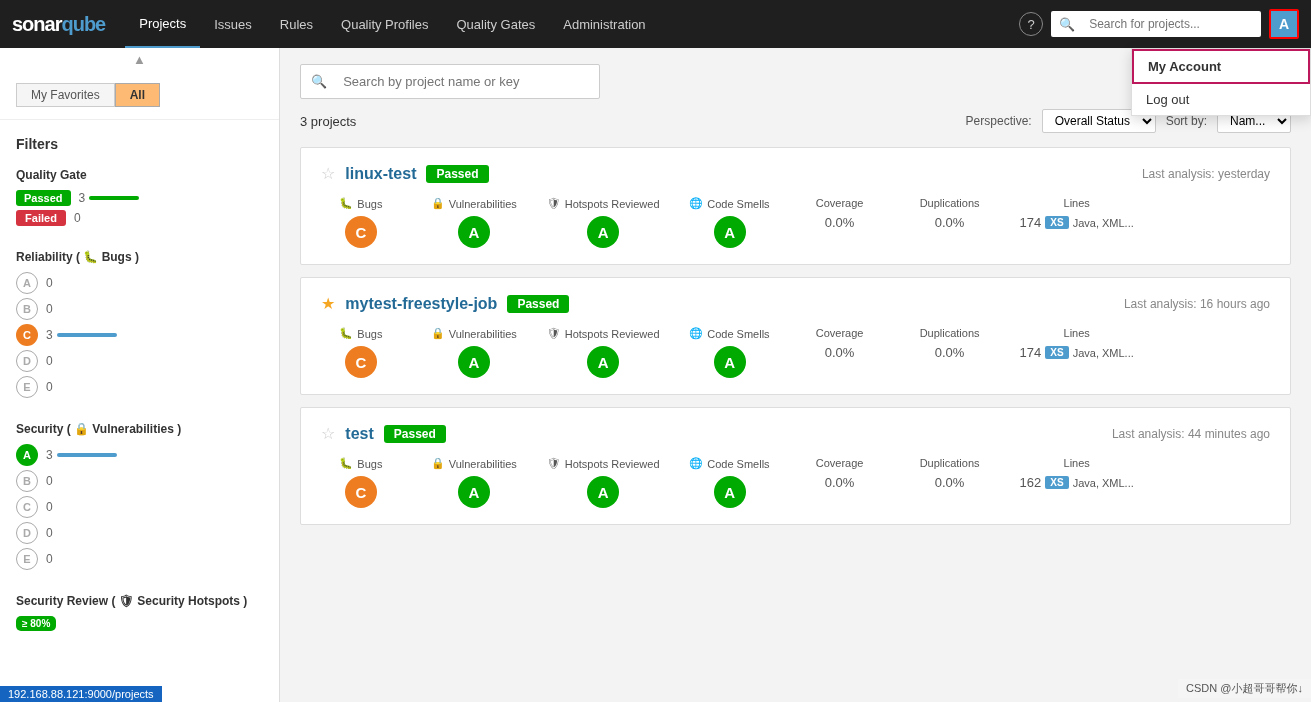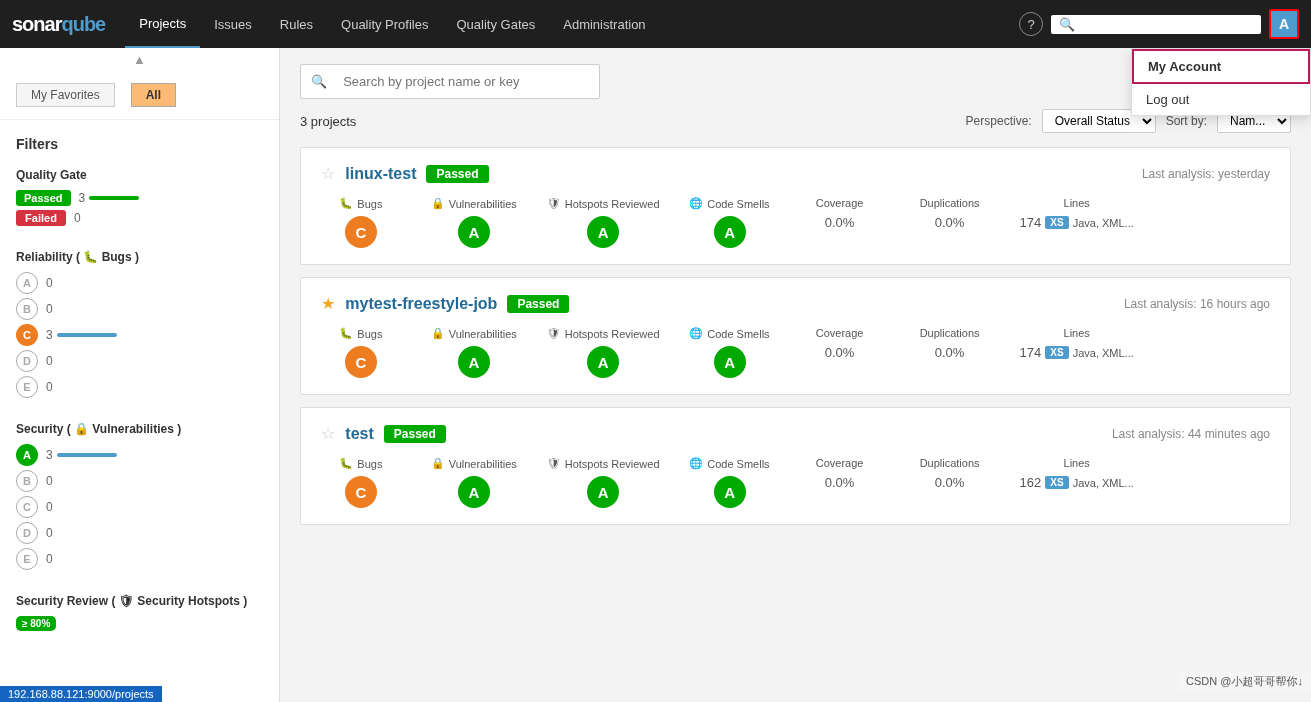--- a/index.html
+++ b/index.html
@@ -110,21 +110,21 @@
     }
     .sidebar-scroll-up {
       text-align: center;
       padding: 4px;
       color: #999;
       cursor: pointer;
     }
     .sidebar-favs {
       display: flex;
       align-items: flex-start;
-      gap: 16px;
+      gap: 0;
       padding: 12px 16px;
       border-bottom: 1px solid #eee;
     }
     .fav-btn {
       padding: 4px 14px;
       border: 1px solid #ccc;
       background: #f5f5f5;
       cursor: pointer;
       font-size: 12px;
       color: #555;
@@ -256,20 +256,21 @@
     <a href="#">Issues</a>
     <a href="#">Rules</a>
     <a href="#">Quality Profiles</a>
     <a href="#">Quality Gates</a>
     <a href="#">Administration</a>
   </div>
   <div class="topnav-right">
     <div class="topnav-help">?</div>
     <div style="position:relative; display:flex; align-items:center; background:#fff; border-radius:2px; padding: 2px 8px; width:210px;">
       <span style="color:#999; margin-right:4px;">🔍</span>
+      <input class="topnav-search" type="text" style="border: none; outline: none; width: 180px; font-size: 12px; color: rgb(153, 153, 153);" placeholder="Search for projects...">
     </div>
     <div class="topnav-avatar">A</div>
 
     <div class="account-dropdown">
       <a class="dropdown-item highlighted">My Account</a>
       <a class="dropdown-item">Log out</a>
     </div>
   </div>
 </nav>
 
@@ -529,13 +530,13 @@
             <span class="lang-text">Java, XML...</span>
           </div>
         </div>
       </div>
     </div>
       </div>
   </div>
 </div>
 
 <div style="position:fixed; bottom:0; left:0; background:#1565c0; color:#fff; font-size:11px; padding:2px 8px; z-index:9999;">192.168.88.121:9000/projects</div>
-<div style="position:fixed; bottom:11px; right:0; background:#f5f5f5; color:#555; font-size:11px; padding:2px 8px; z-index:9999;">CSDN @小超哥哥帮你↓</div>
+<div style="position:fixed; bottom:4px; right:0; background:#f5f5f5; color:#555; font-size:11px; padding:2px 8px; z-index:9999;">CSDN @小超哥哥帮你↓</div>
 
 </body></html>

